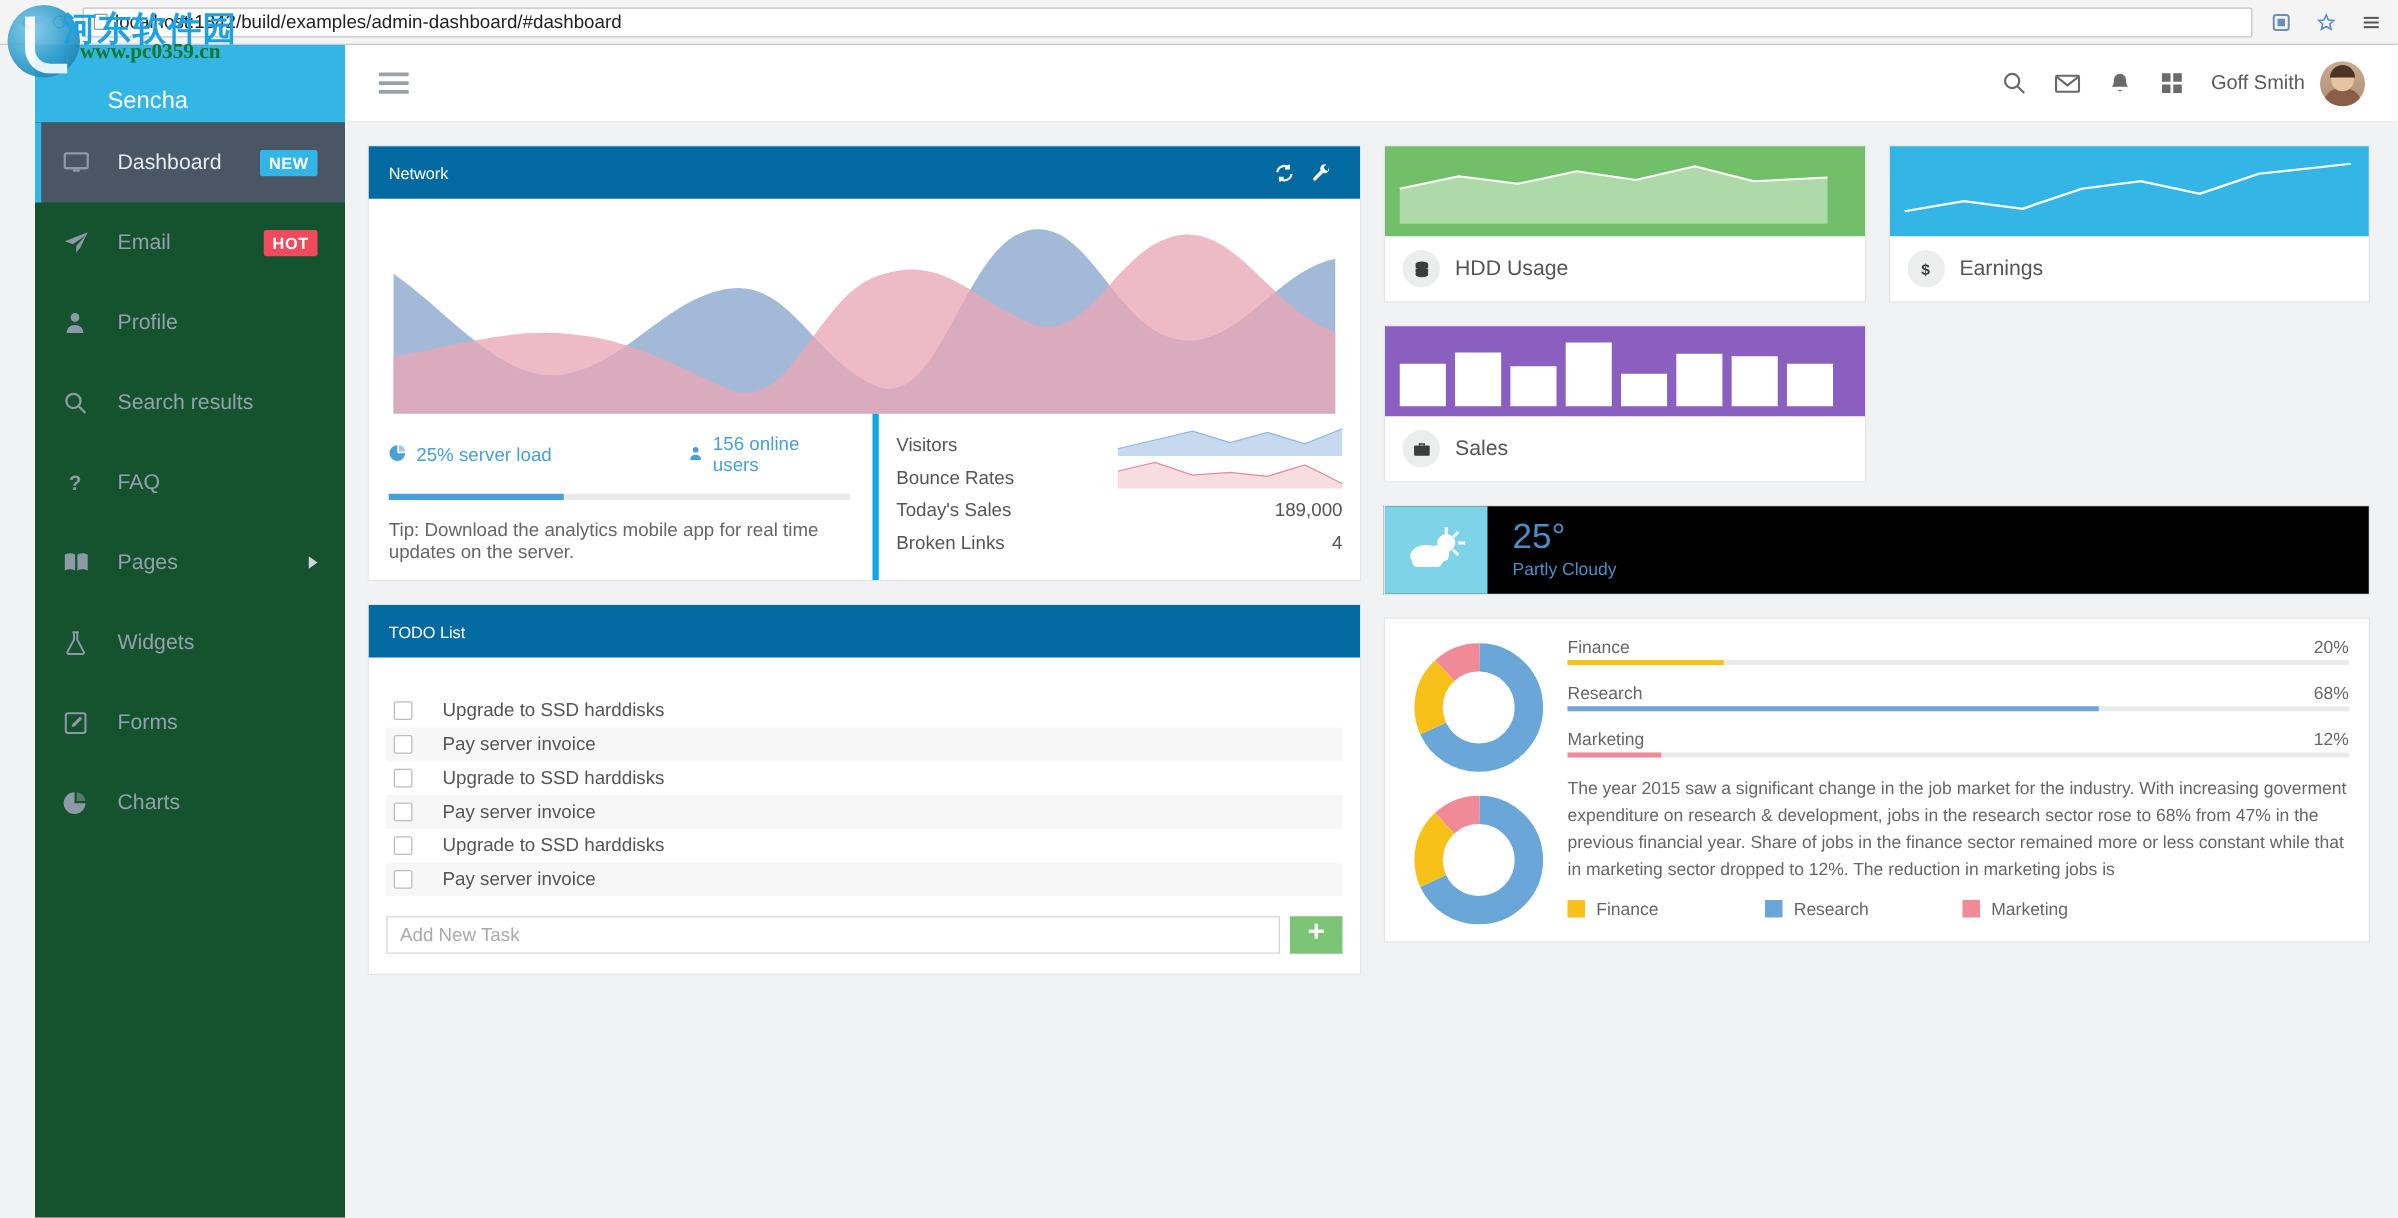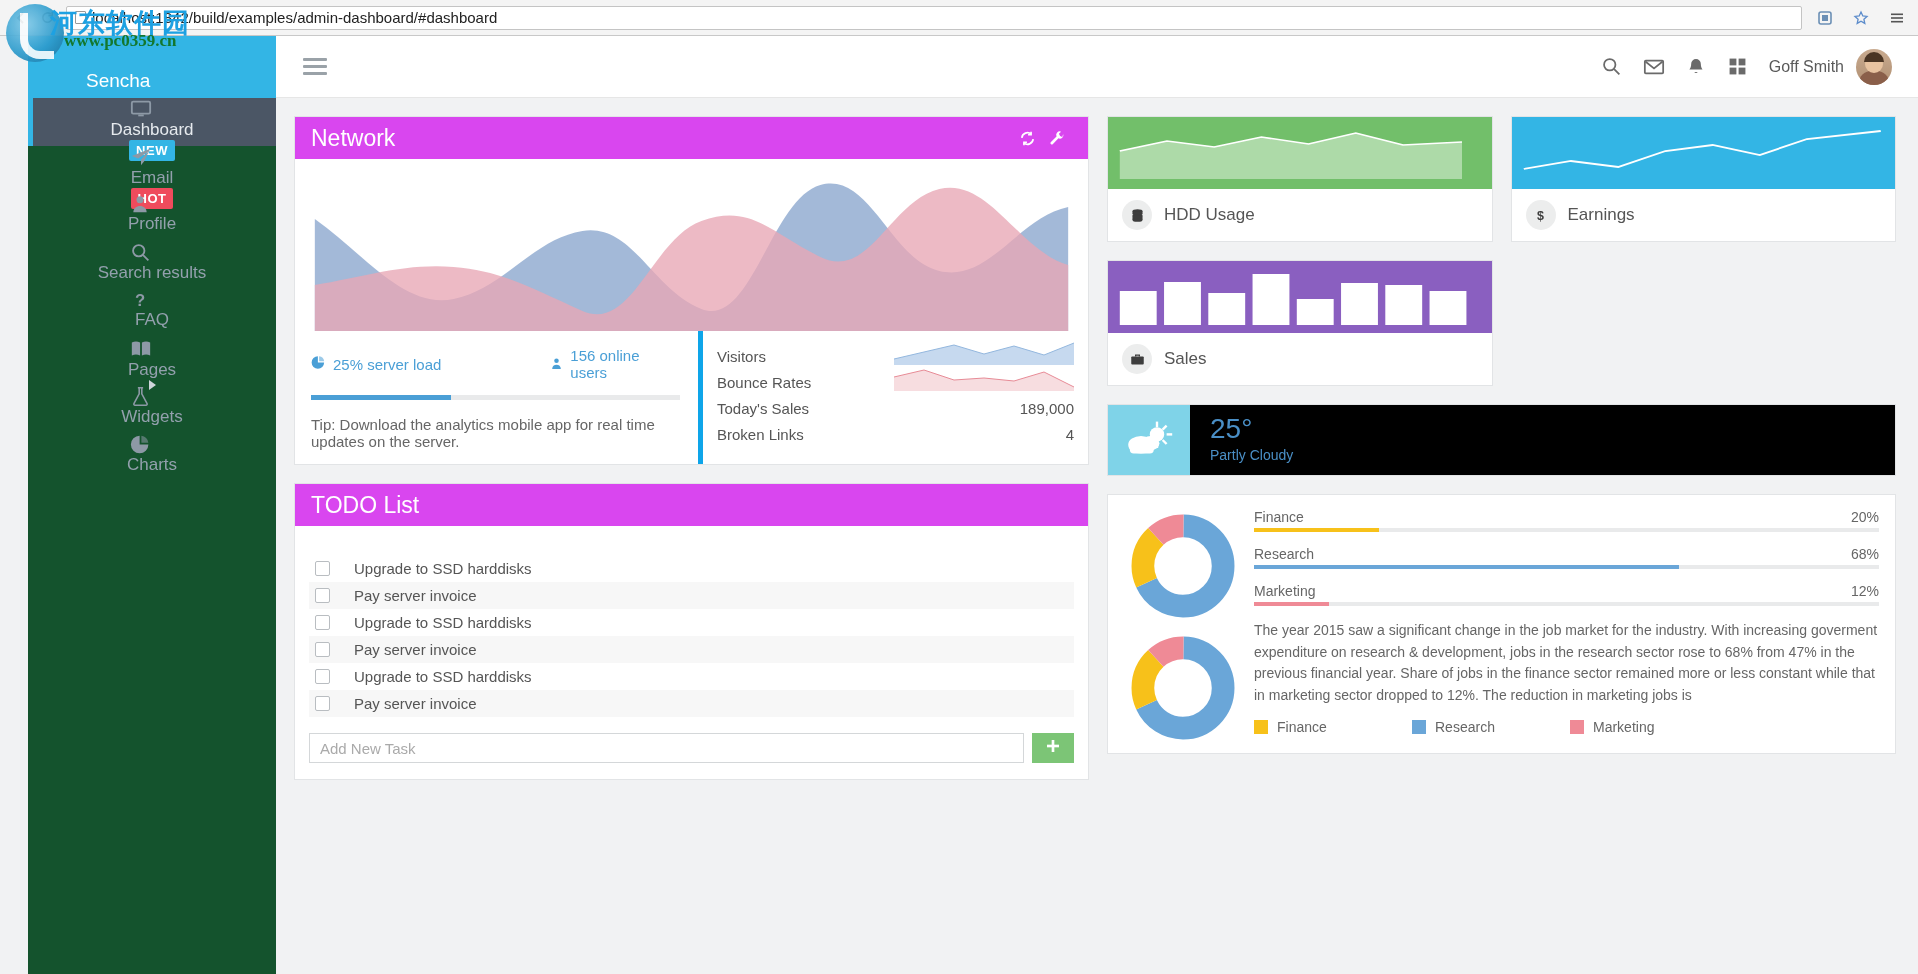--- a/index.html
+++ b/index.html
@@ -34,22 +34,22 @@
     font-family: "Liberation Serif", serif; }
 
   
   #app { position: absolute; top: 36px; left: 0; right: 0; bottom: 0; display: flex; }
 
   
   #sidebar { width: 248px; background: #14532d; flex: none; position: relative; margin-left: 28px; }
   #brand { height: 62px; background: #33b5e5; display: flex; align-items: flex-end; padding: 0 0 6px 58px; }
   #brand-text { color: #fff; font-size: 19px; }
   .nav-item {
-    height: 48px; display: flex; align-items: center; padding: 0 22px 0 22px;
-    color: #93a0ad; font-size: 17px; position: relative; cursor: pointer; flex-direction: column;
+    height: 64px; display: flex; align-items: center; padding: 0 22px 0 22px;
+    color: #93a0ad; font-size: 17px; position: relative; cursor: pointer;
   }
   .nav-item.active { background: #4b5665; color: #e6eaee; }
   .nav-item.active::before { content: ""; position: absolute; left: 0; top: 0; bottom: 0; width: 5px; background: #33b5e5; }
   .nav-ico { width: 44px; flex: none; display: flex; align-items: center; justify-content: flex-start; color: #8d99a6; }
   .nav-label { flex: 1; }
   .badge { font-size: 13px; font-weight: bold; color: #fff; padding: 3px 7px; border-radius: 2px; letter-spacing: .5px; }
   .badge.new { background: #33b5e5; }
   .badge.hot { background: #ef4b5c; }
   .caret-right { width: 0; height: 0; border-left: 7px solid #cfd5da; border-top: 5px solid transparent; border-bottom: 5px solid transparent; }
 
@@ -66,21 +66,21 @@
     background: linear-gradient(#c9ab90, #b08f72); position: relative; }
   #avatar .face { position: absolute; left: 9px; top: 6px; width: 18px; height: 18px; border-radius: 50%; background: #e8c3a0; }
   #avatar .hair { position: absolute; left: 8px; top: 3px; width: 20px; height: 10px; border-radius: 10px 10px 0 0; background: #4a3524; }
   #avatar .body { position: absolute; left: 3px; bottom: 0; width: 30px; height: 14px; border-radius: 12px 12px 0 0; background: #8a5f4a; }
 
   #main { flex: 1; padding: 18px 22px 0 18px; display: flex; gap: 18px; overflow: hidden; }
   #col-left { width: 795px; flex: none; display: flex; flex-direction: column; gap: 18px; }
   #col-right { flex: 1; display: flex; flex-direction: column; gap: 18px; min-width: 0; }
 
   .panel { background: #fff; border: 1px solid #e2e4e6; }
-  .panel-head { background: #d946ef; height: 42px; display: flex; align-items: center; padding: 10px 16px; color: #fff; font-size: 23px; }
+  .panel-head { background: #0369a1; height: 42px; display: flex; align-items: center; padding: 10px 16px; color: #fff; font-size: 13px; }
   .panel-head .title { flex: 1; }
   .head-ico { width: 30px; height: 30px; display: flex; align-items: center; justify-content: center; color: #fff; cursor: pointer; }
 
   
   #network-chart { height: 172px; width: 100%; display: block; }
   #network-stats { display: flex; padding: 0; }
   #net-left { flex: 1; padding: 16px 18px 14px 16px; }
   .net-kpis { display: flex; }
   .kpi { display: flex; align-items: center; gap: 7px; color: #4a9fd6; font-size: 15px; }
   .kpi:first-child { width: 240px; }
@@ -251,20 +251,29 @@
 
     <div class="nav-item">
       <span class="nav-ico">
         <svg width="21" height="21" viewBox="0 0 24 24">
             <path d="M9 2h6M10.5 2v7L4.5 20a1.4 1.4 0 0 0 1.2 2h12.6a1.4 1.4 0 0 0 1.2-2L13.5 9V2" fill="none" stroke="currentColor" stroke-width="1.8"></path>
           </svg>
       </span>
       <span class="nav-label">Widgets</span>
     </div>
 
+    <div class="nav-item">
+      <span class="nav-ico">
+        <svg width="21" height="21" viewBox="0 0 24 24">
+            <rect x="3" y="3" width="18" height="18" rx="2" fill="none" stroke="currentColor" stroke-width="1.9"></rect>
+            <path d="M16 6 L18 8 L11 15 L8.4 15.6 L9 13 Z" fill="currentColor"></path>
+          </svg>
+      </span>
+      <span class="nav-label">Forms</span>
+    </div>
 
     <div class="nav-item">
       <span class="nav-ico">
         <svg width="21" height="21" viewBox="0 0 24 24">
             <path d="M11 2a10 10 0 1 0 10 10h-10z" fill="currentColor"></path>
             <path d="M13 2v8h8a9 9 0 0 0-8-8z" fill="currentColor" opacity=".55"></path>
           </svg>
       </span>
       <span class="nav-label">Charts</span>
     </div>

